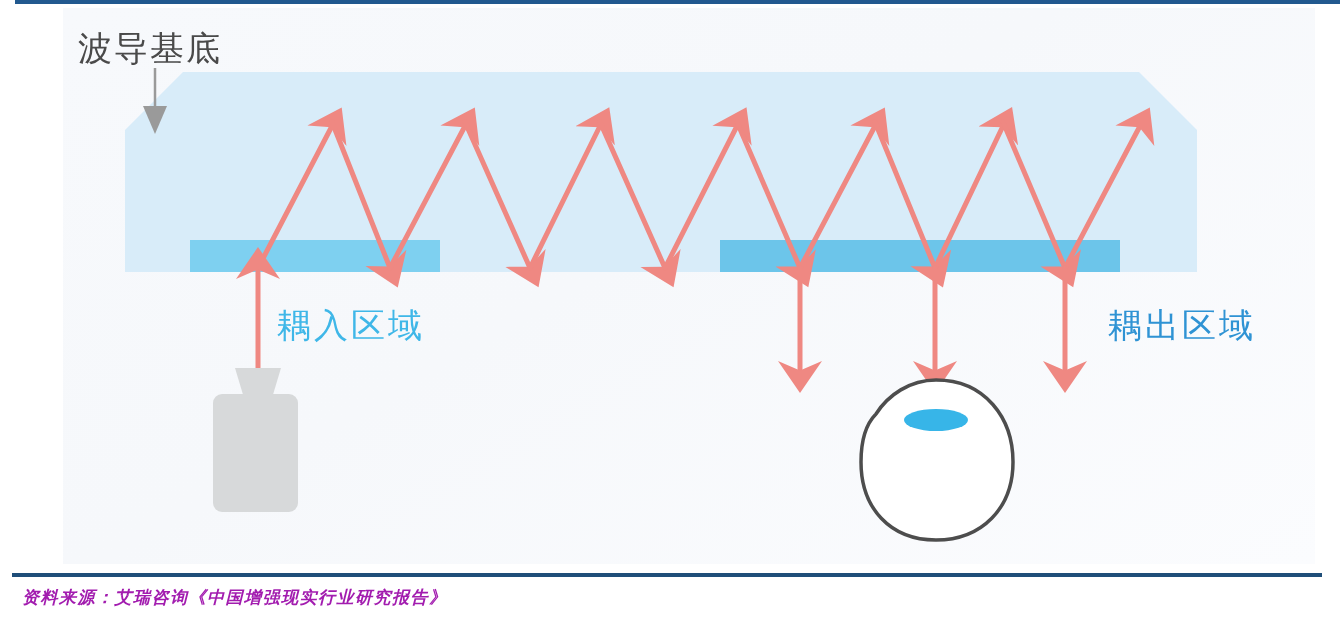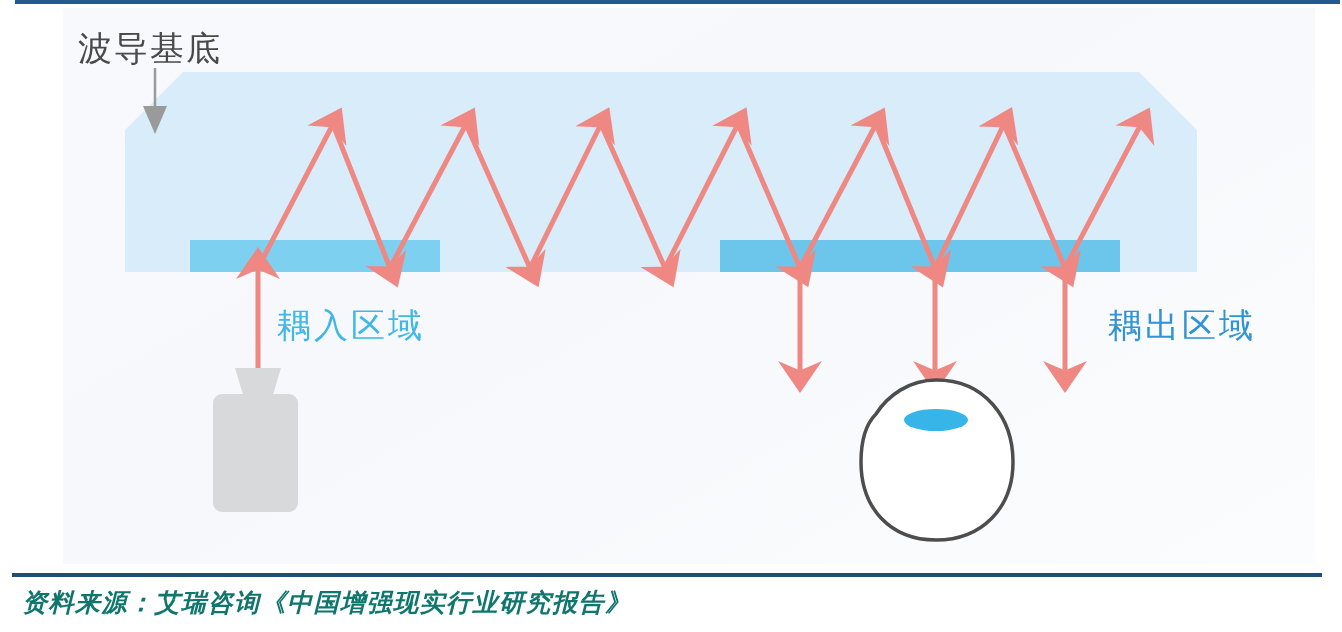--- a/index.html
+++ b/index.html
@@ -45,23 +45,23 @@
     background: #1f4e79;
   }
   .source-text {
     position: absolute;
     left: 22px;
     top: 586px;
     width: 1200px;
     font-family: "Liberation Serif", serif;
     font-style: italic;
     font-weight: 700;
-    font-size: 25px;
+    font-size: 17px;
     letter-spacing: 1.5px;
-    color: #0f766e;
+    color: #a21caf;
     white-space: nowrap;
   }
   svg#diagram {
     position: absolute;
     left: 0;
     top: 0;
     width: 1342px;
     height: 632px;
     overflow: visible;
   }

